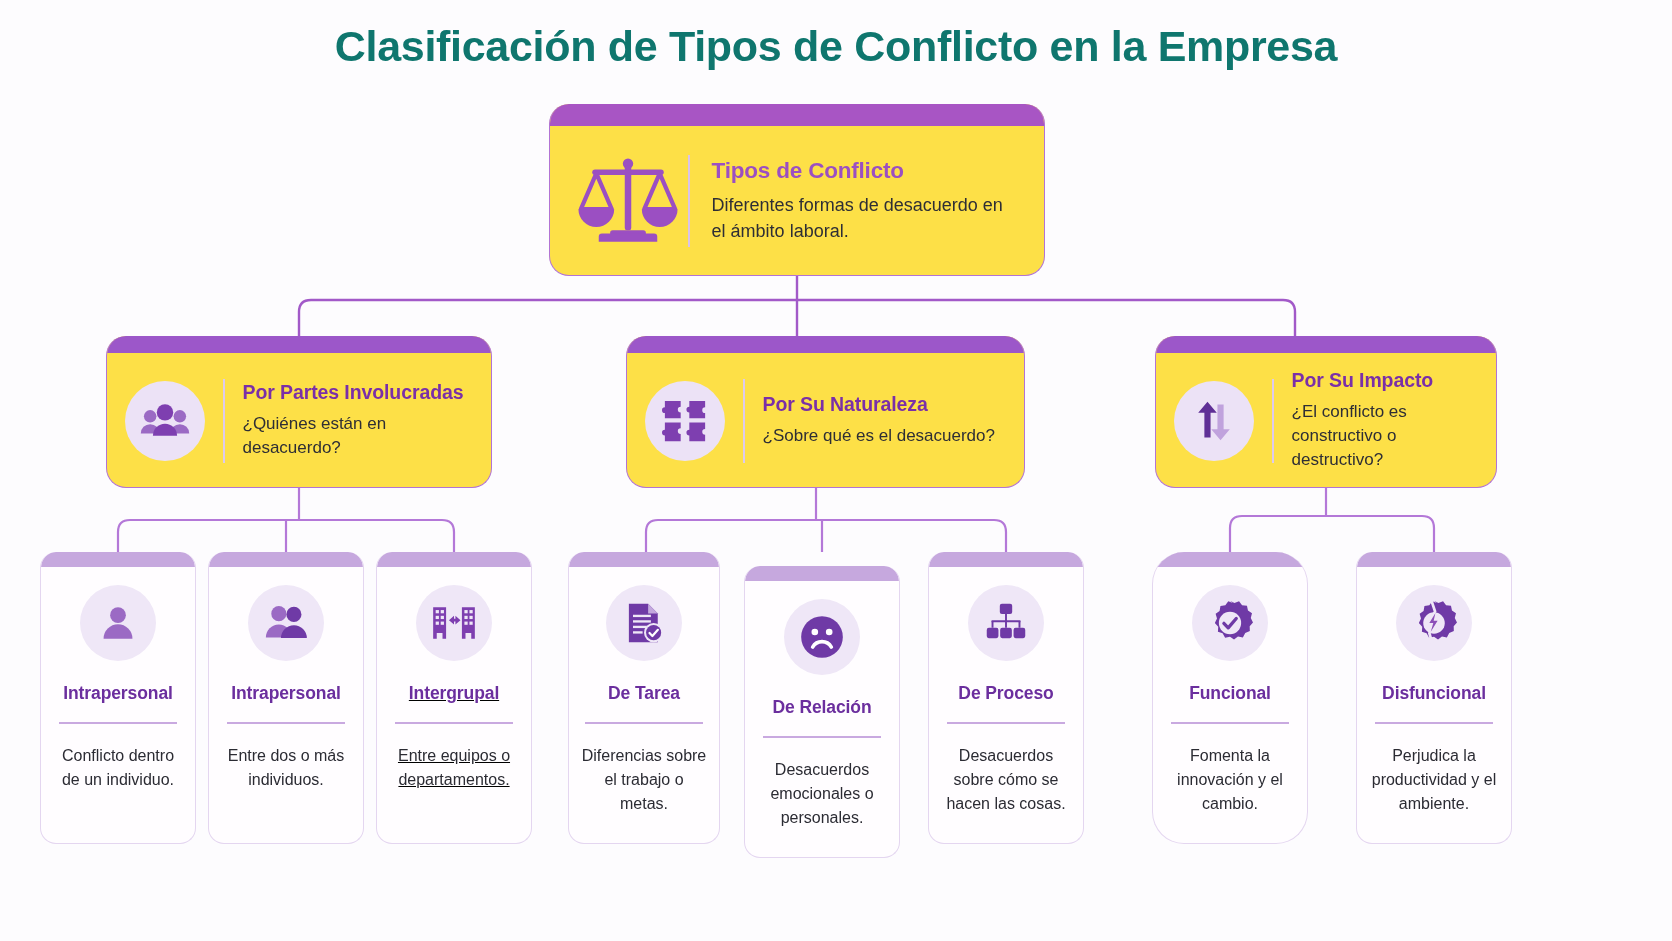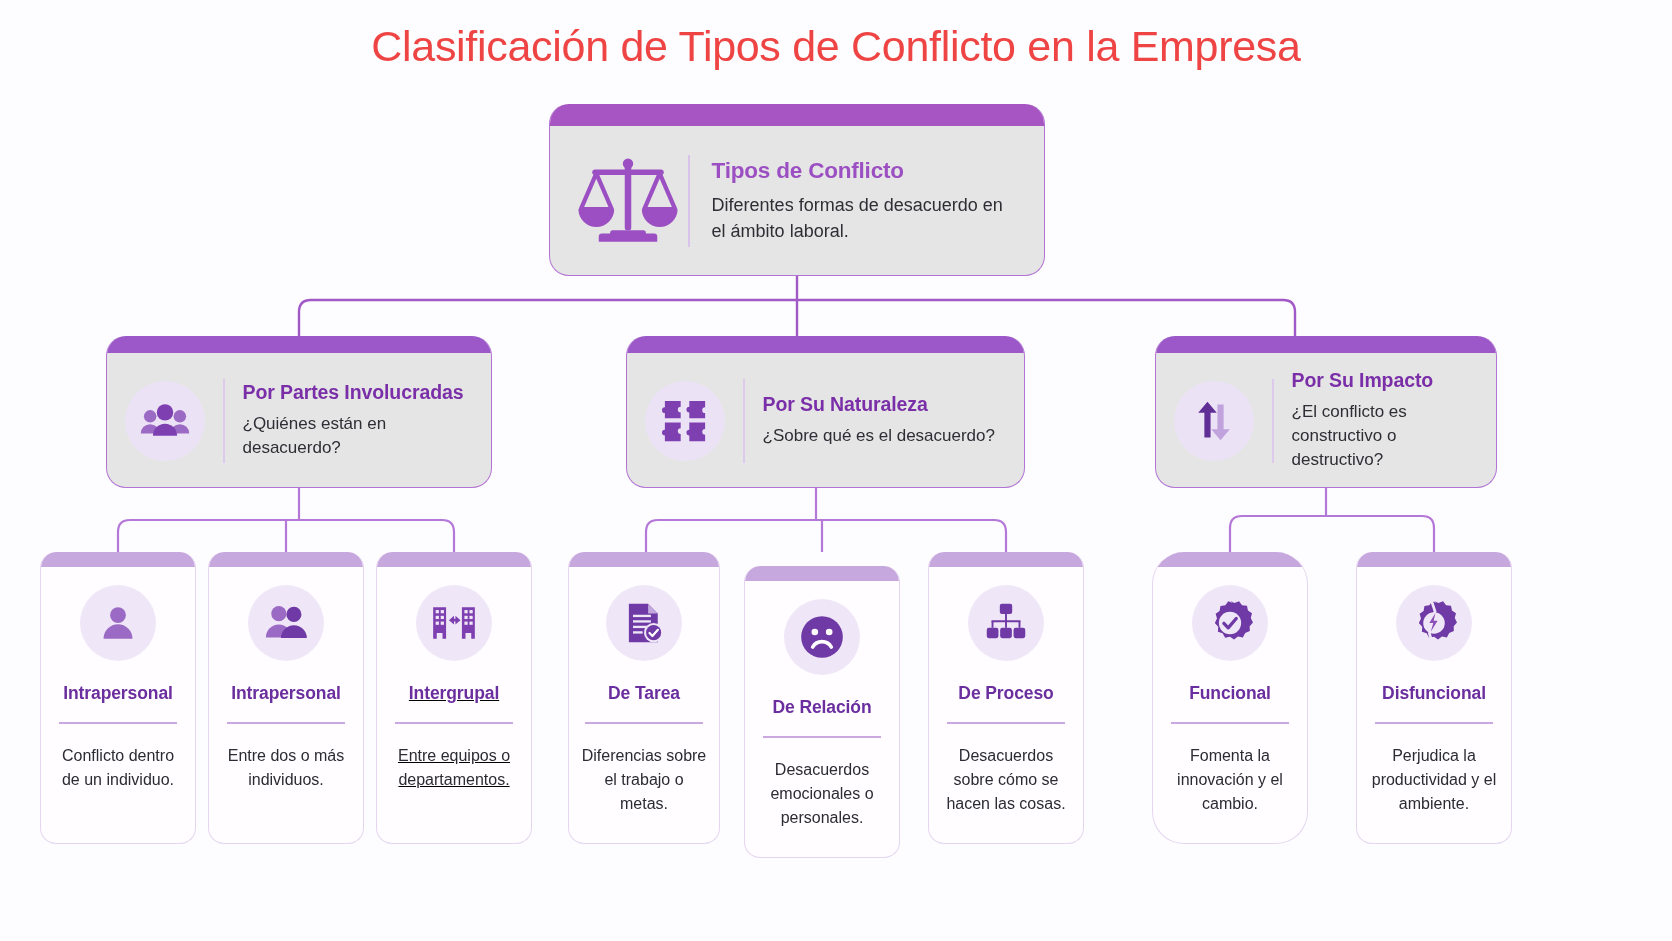--- a/index.html
+++ b/index.html
@@ -8,28 +8,28 @@
     background: #fdfcfe;
     font-family: "Liberation Sans", sans-serif;
     overflow: hidden;
   }
   .stage { position: relative; width: 1672px; height: 941px; background: #fdfcfe; }
 
   
   .title {
     position: absolute; left: 0; top: 22px; width: 1672px;
     text-align: center;
-    font-size: 43px; font-weight: normal; letter-spacing: -0.3px;
-    color: #ef4444;
+    font-size: 43px; font-weight: bold; letter-spacing: -0.3px;
+    color: #0f766e;
   }
 
   
   .card {
     position: absolute;
-    background: #e5e5e5;
+    background: #fde047;
     border-radius: 18px;
     overflow: hidden;
   }
   .card .topbar {
     position: absolute; left: 0; top: 0; width: 100%;
     border-radius: 18px 18px 0 0;
   }
   .card .body { position: absolute; left: 0; width: 100%; }
 
   

